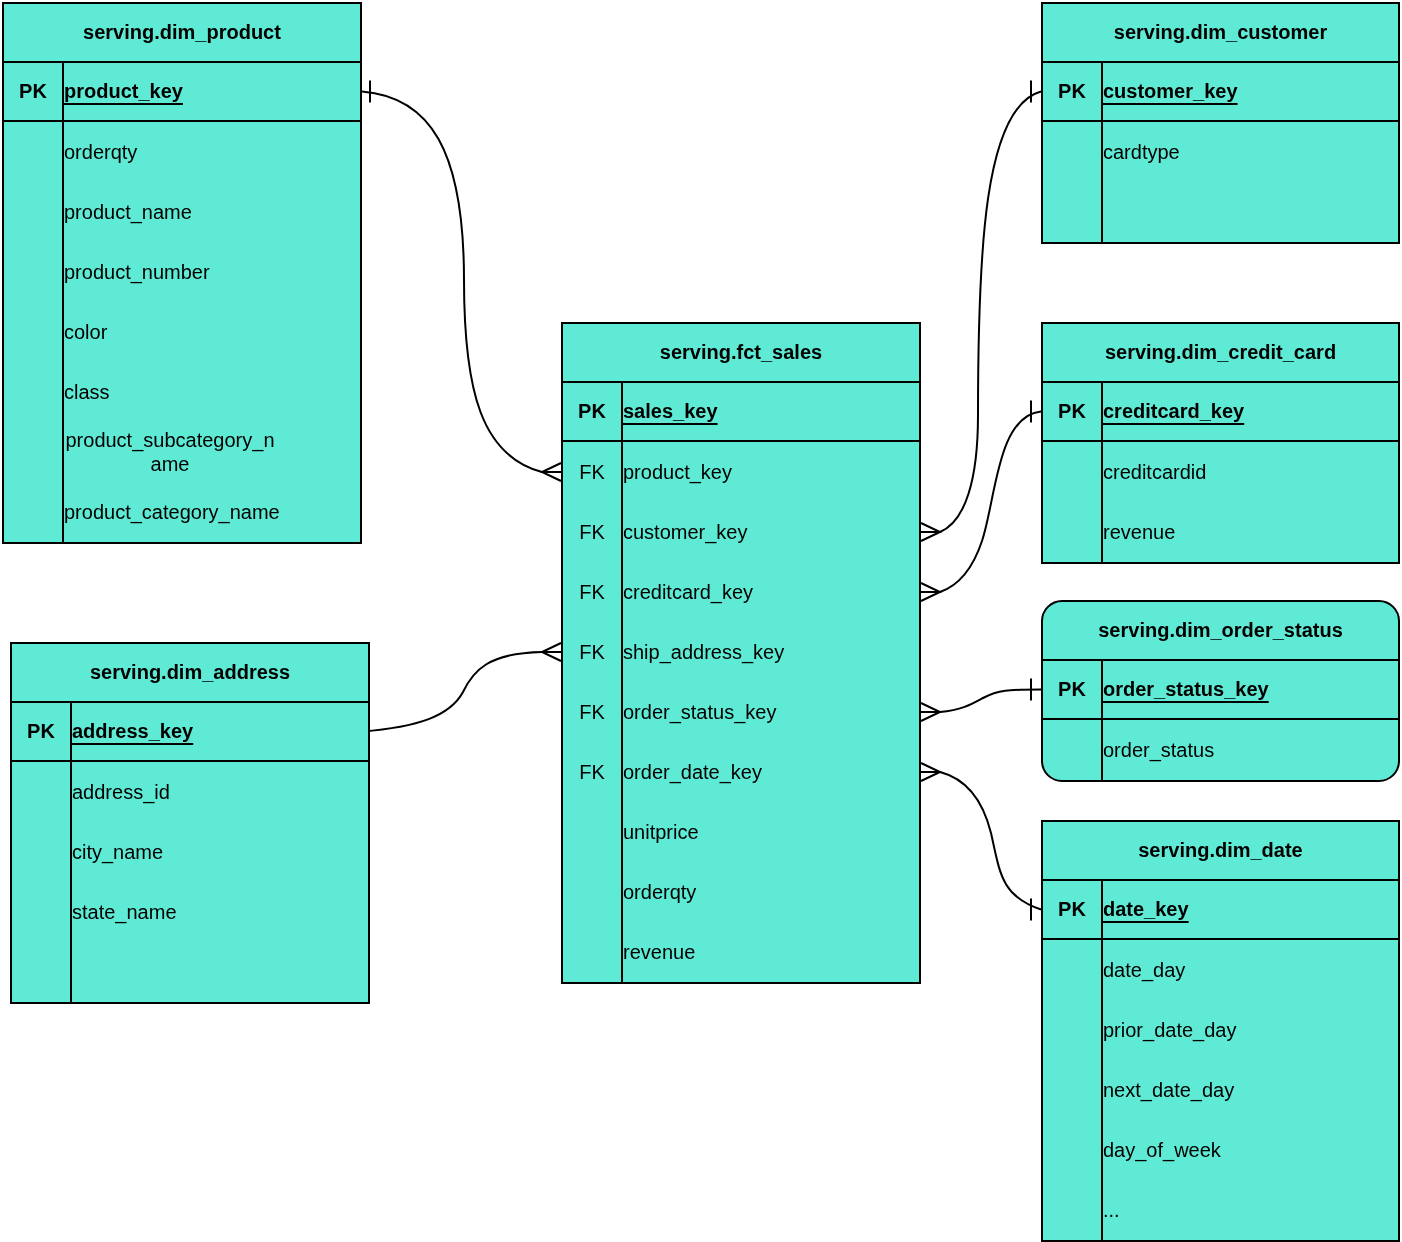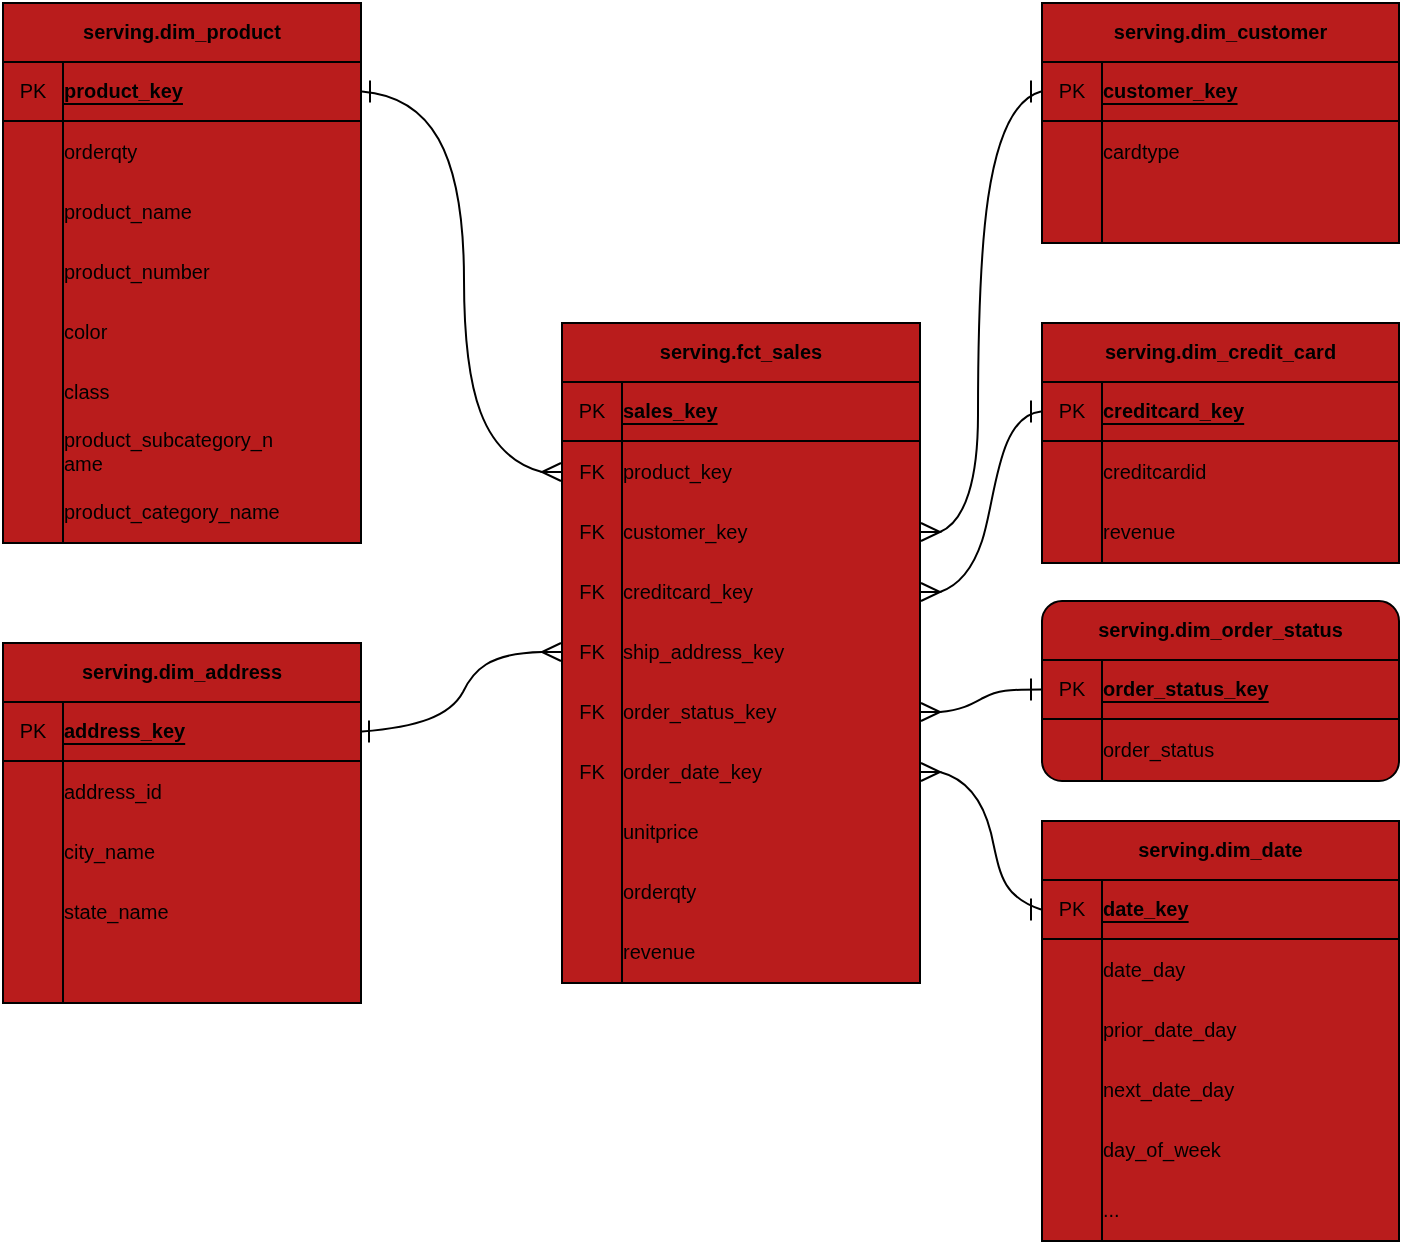--- a/index.html
+++ b/index.html
@@ -7,23 +7,24 @@
     position:relative;
     width:1402px;height:1242px;
     background:#ffffff;
     overflow:hidden;
     font-family:"Liberation Sans", sans-serif;
     color:#000;
   }
   .tbl{
     position:absolute;
     border:2px solid #000;
-    background:#b91c1c;
+    background:#5eead4;
     box-sizing:border-box;
     font-size:20px;
+    text-align:center;
   }
   .hdr{
     height:57px;
     border-bottom:2px solid #000;
     display:flex;align-items:center;justify-content:center;
     font-weight:bold;
   }
   .pkrow{
     height:57px;
     border-bottom:2px solid #000;
@@ -31,21 +32,21 @@
   }
   .badgecol{
     width:58px;flex:none;
     border-right:2px solid #000;
     display:flex;flex-direction:column;
   }
   .badge{
     height:60px;flex:none;
     display:flex;align-items:center;justify-content:center;
   }
-  .pkrow .badge{height:57px;font-weight:normal}
+  .pkrow .badge{height:57px;font-weight:bold}
   .fieldcol{flex:1;display:flex;flex-direction:column;min-width:0}
   .frow{
     height:60px;flex:none;
     display:flex;align-items:center;
   }
   .pkrow .frow{height:57px;font-weight:bold}
   .pkrow .frow span{
     text-decoration:underline;
     text-decoration-thickness:2px;
     text-underline-offset:5px;
@@ -319,21 +320,21 @@
       <div class="frow">
           <span>day_of_week</span>
         </div>
       <div class="frow">
           <span>...</span>
         </div>
     </div>
   </div>
 </div>
 
-<div class="tbl" style="left:2px;top:642px;width:360px;">
+<div class="tbl" style="left:10px;top:642px;width:360px;">
   <div class="hdr">serving.dim_address</div>
   <div class="pkrow">
     <div class="badgecol">
         <div class="badge">PK</div>
       </div>
     <div class="fieldcol">
         <div class="frow">
           <span>address_key</span>
         </div>
       </div>

